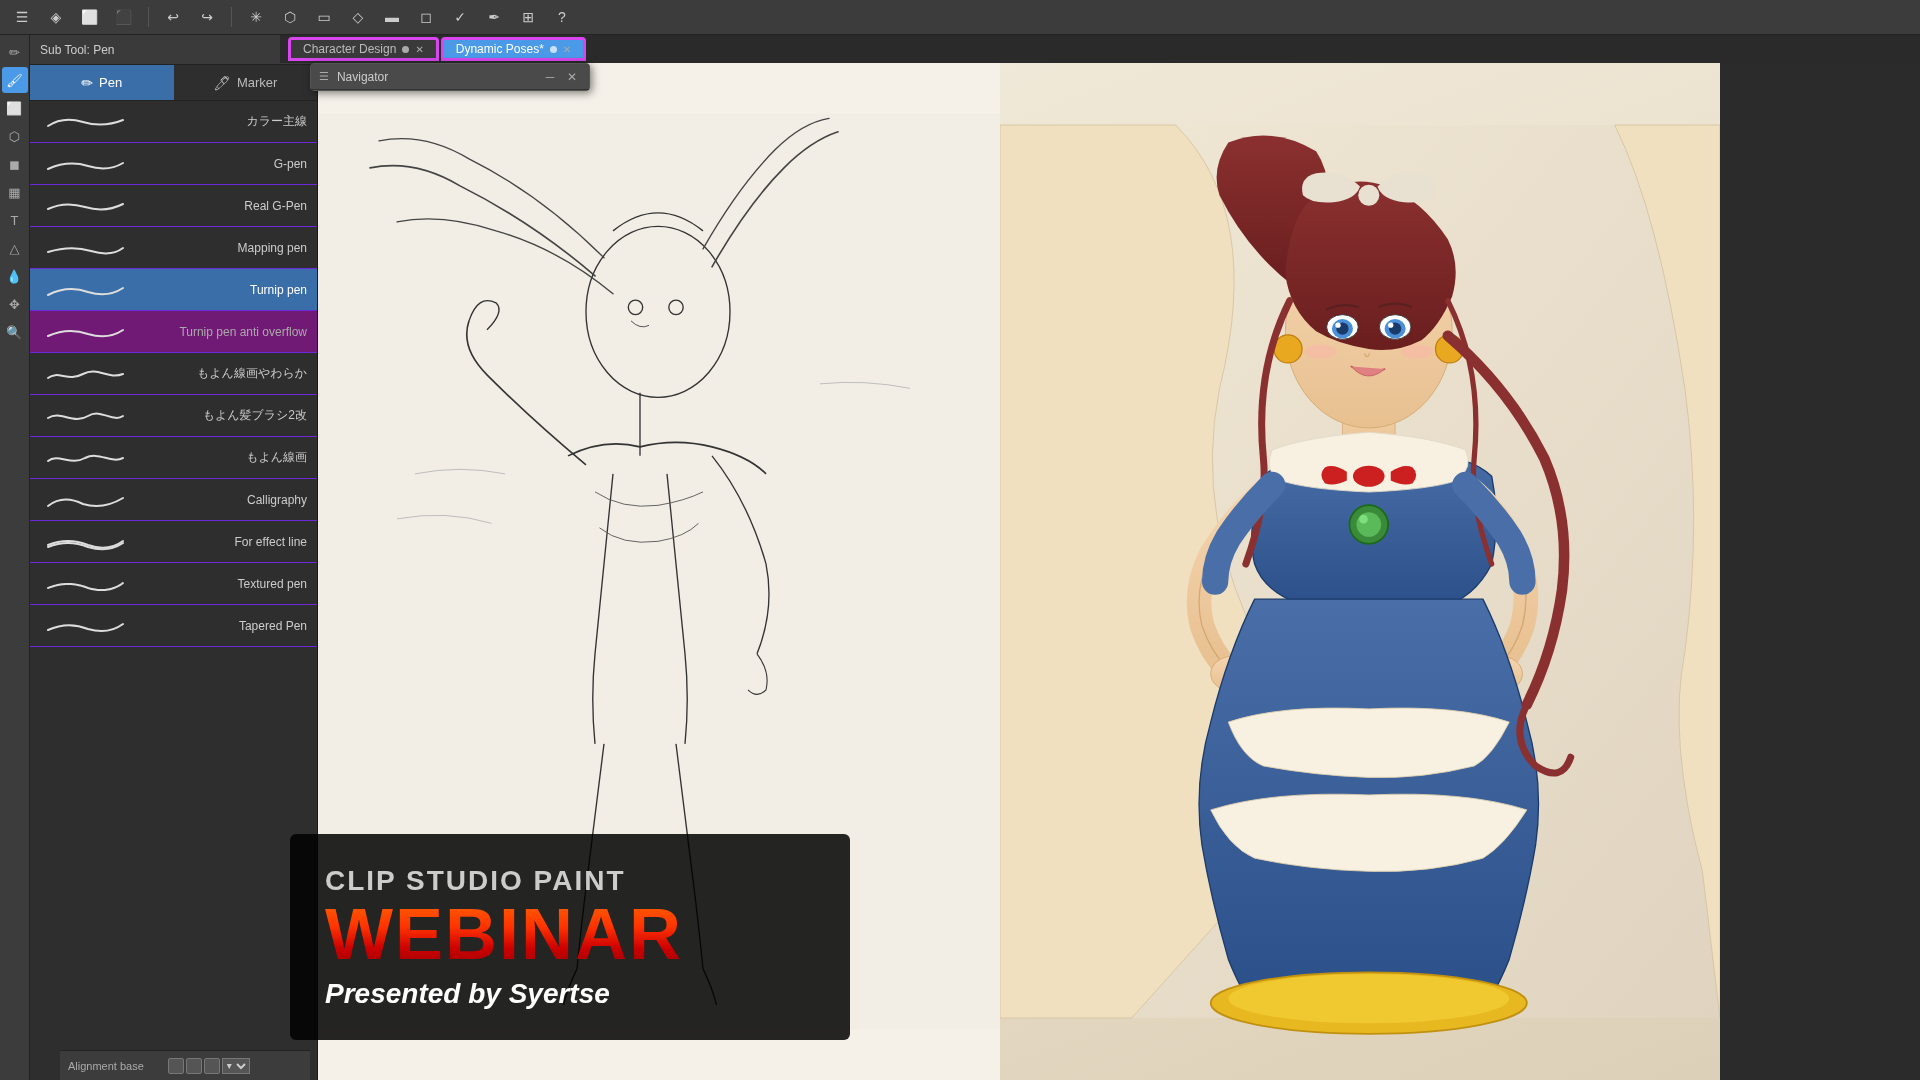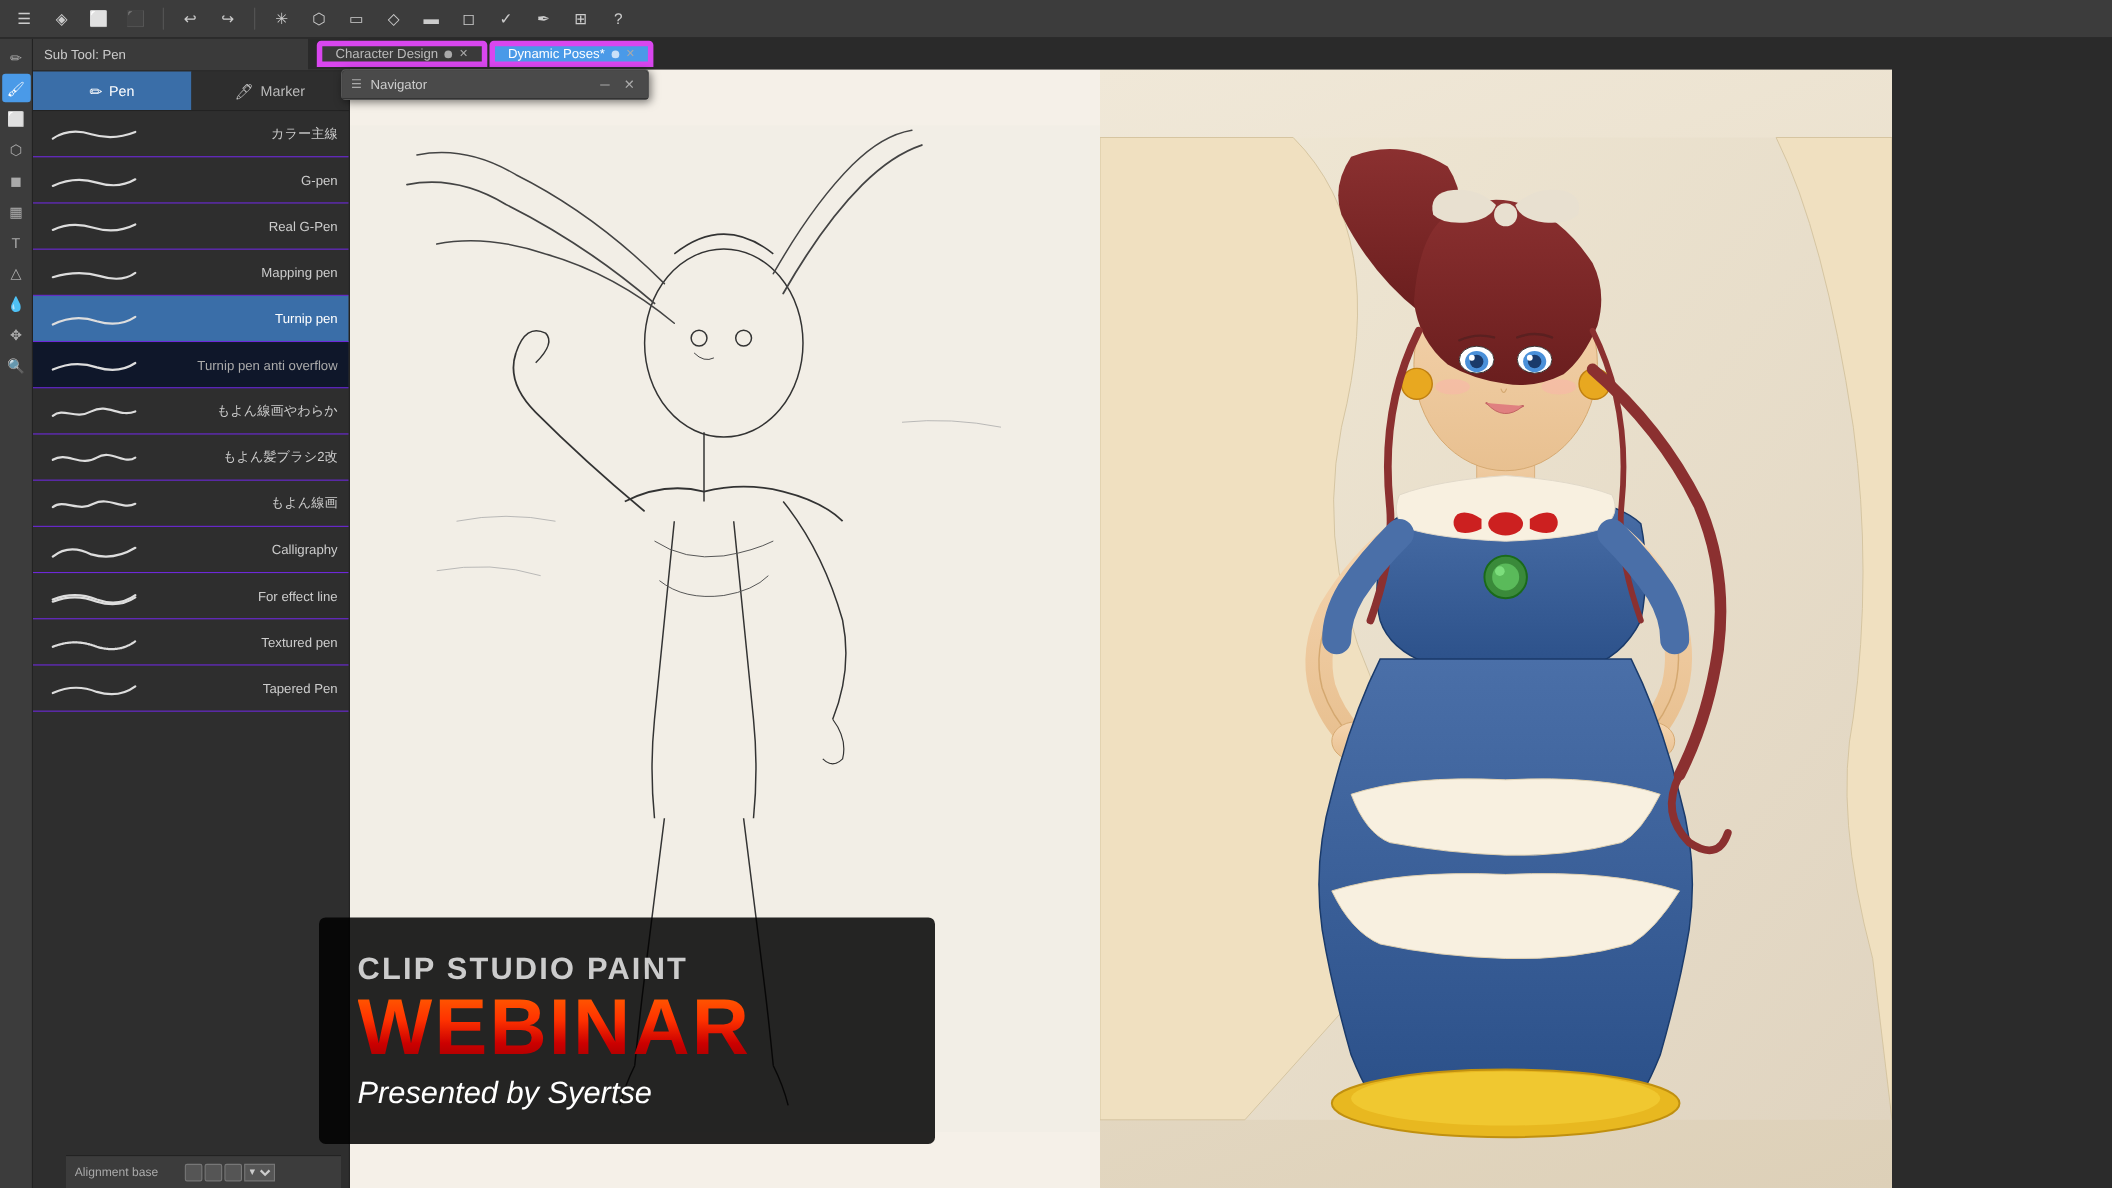--- a/index.html
+++ b/index.html
@@ -54,21 +54,21 @@
       align-items: center;
       padding: 0 8px;
       gap: 2px;
       z-index: 100;
     }
 
     .tab {
       height: 24px;
       padding: 0 12px;
       background: #3a3a3a;
-      border: 5px solid #d946ef;
+      border: 3px solid #d946ef;
       border-radius: 4px 4px 0 0;
       display: flex;
       align-items: center;
       gap: 6px;
       font-size: 12px;
       color: #bbb;
       cursor: pointer;
     }
     .tab.active {
       background: #4a9ae8;
@@ -298,21 +298,21 @@
       -webkit-background-clip: text;
       -webkit-text-fill-color: transparent;
       background-clip: text;
       letter-spacing: 2px;
     }
 
     .webinar-sub-text {
       font-size: 28px;
       color: white;
       font-style: italic;
-      font-weight: normal;
+      font-weight: bold;
       margin-top: 8px;
     }
 
     
     .sketch-lines {
       position: absolute;
       top: 0;
       left: 0;
       width: 100%;
       height: 100%;
@@ -456,21 +456,21 @@
 
     <div class="brush-item active">
       <div class="brush-preview">
         <svg class="brush-stroke" viewBox="0 0 85 20">
           <path d="M5,15 Q25,5 45,12 Q65,18 80,8" stroke="white" stroke-width="2.5" fill="none" stroke-linecap="round"></path>
         </svg>
       </div>
       <span class="brush-name">Turnip pen</span>
     </div>
 
-    <div class="brush-item" style="background:#0f172a;">
+    <div class="brush-item" style="background:#701a75;">
       <div class="brush-preview">
         <svg class="brush-stroke" viewBox="0 0 85 20">
           <path d="M5,14 Q25,5 45,12 Q65,18 80,8" stroke="#aaa" stroke-width="2" fill="none"></path>
         </svg>
       </div>
       <span class="brush-name" style="color:#aaa;">Turnip pen anti overflow</span>
     </div>
 
     <div class="brush-item">
       <div class="brush-preview">

